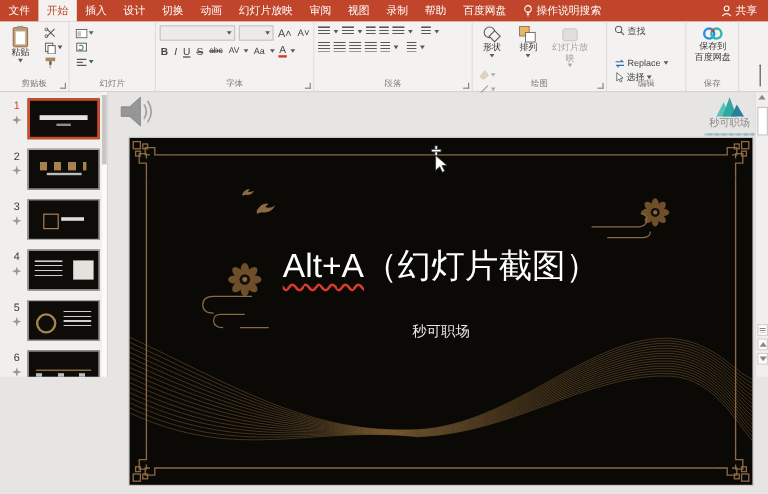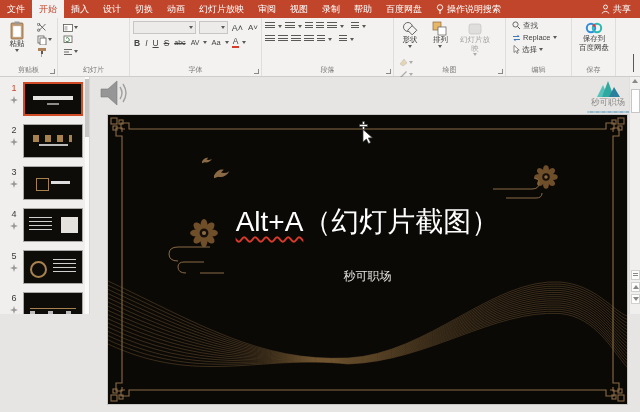--- a/index.html
+++ b/index.html
@@ -302,21 +302,21 @@
               <circle cx="4.5" cy="4.5" r="3" fill="#C8C6C4" stroke="#8A8886" stroke-width="0.6"></circle>
             </svg>
           <span class="car"></span>
         </div>
       </div>
       <div class="glabel">绘图</div>
       <div class="dlg"></div>
     </div>
 
     <div class="rgroup" style="width:66px;padding-left:6px">
-      <div class="sic" style="margin-bottom:3px">
+      <div class="sic" style="margin-bottom:18px">
         <svg width="9" height="9" viewBox="0 0 9 9">
             <circle cx="3.5" cy="3.5" r="2.6" fill="none" stroke="#5B5955" stroke-width="0.9"></circle>
             <path d="M5.5 5.5 L8 8" stroke="#5B5955" stroke-width="1"></path>
           </svg>
         <span class="fbtn" style="font-size:7.5px">查找</span>
       </div>
       <div class="sic" style="margin-bottom:3px">
         <svg width="9" height="8" viewBox="0 0 9 8">
             <path d="M1 2.5 h6 l-1.6 -1.6 M8 5.5 h-6 l1.6 1.6" fill="none" stroke="#2B6CB0" stroke-width="0.9"></path>
           </svg>

